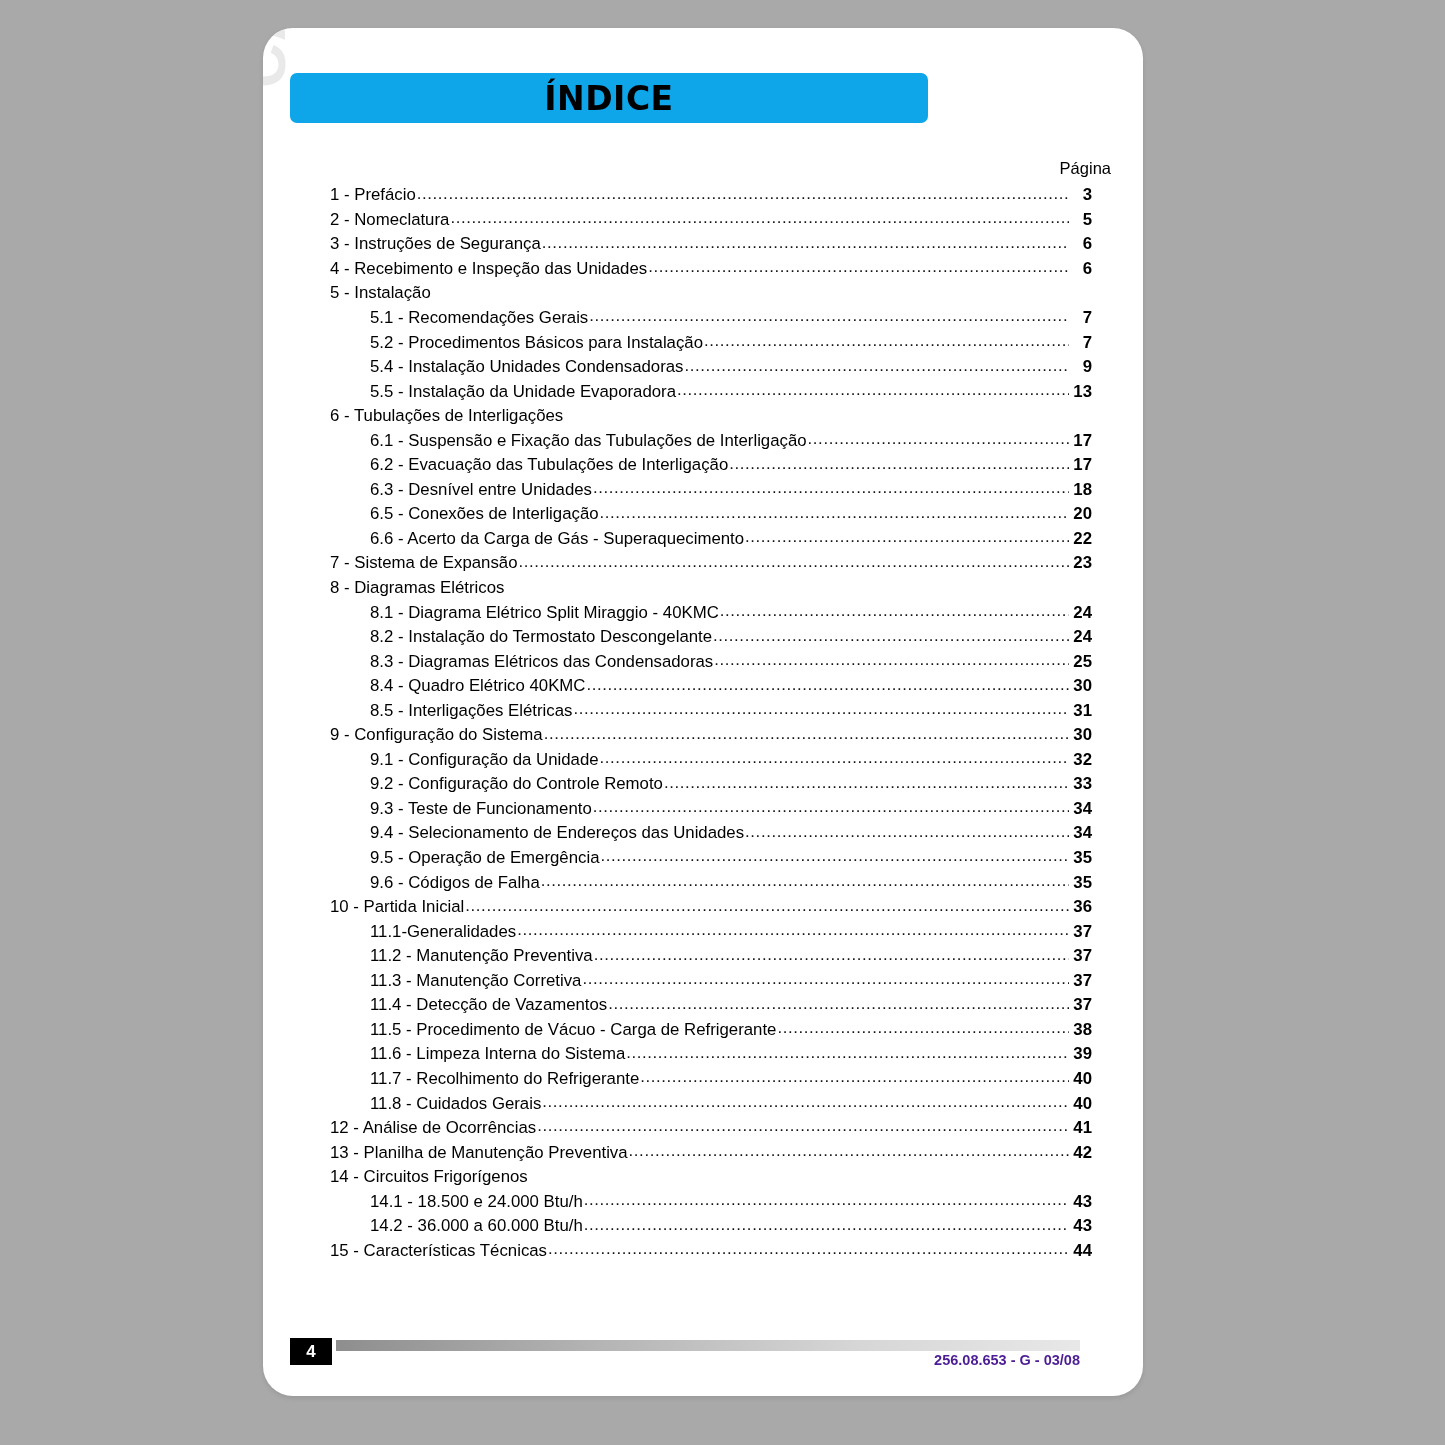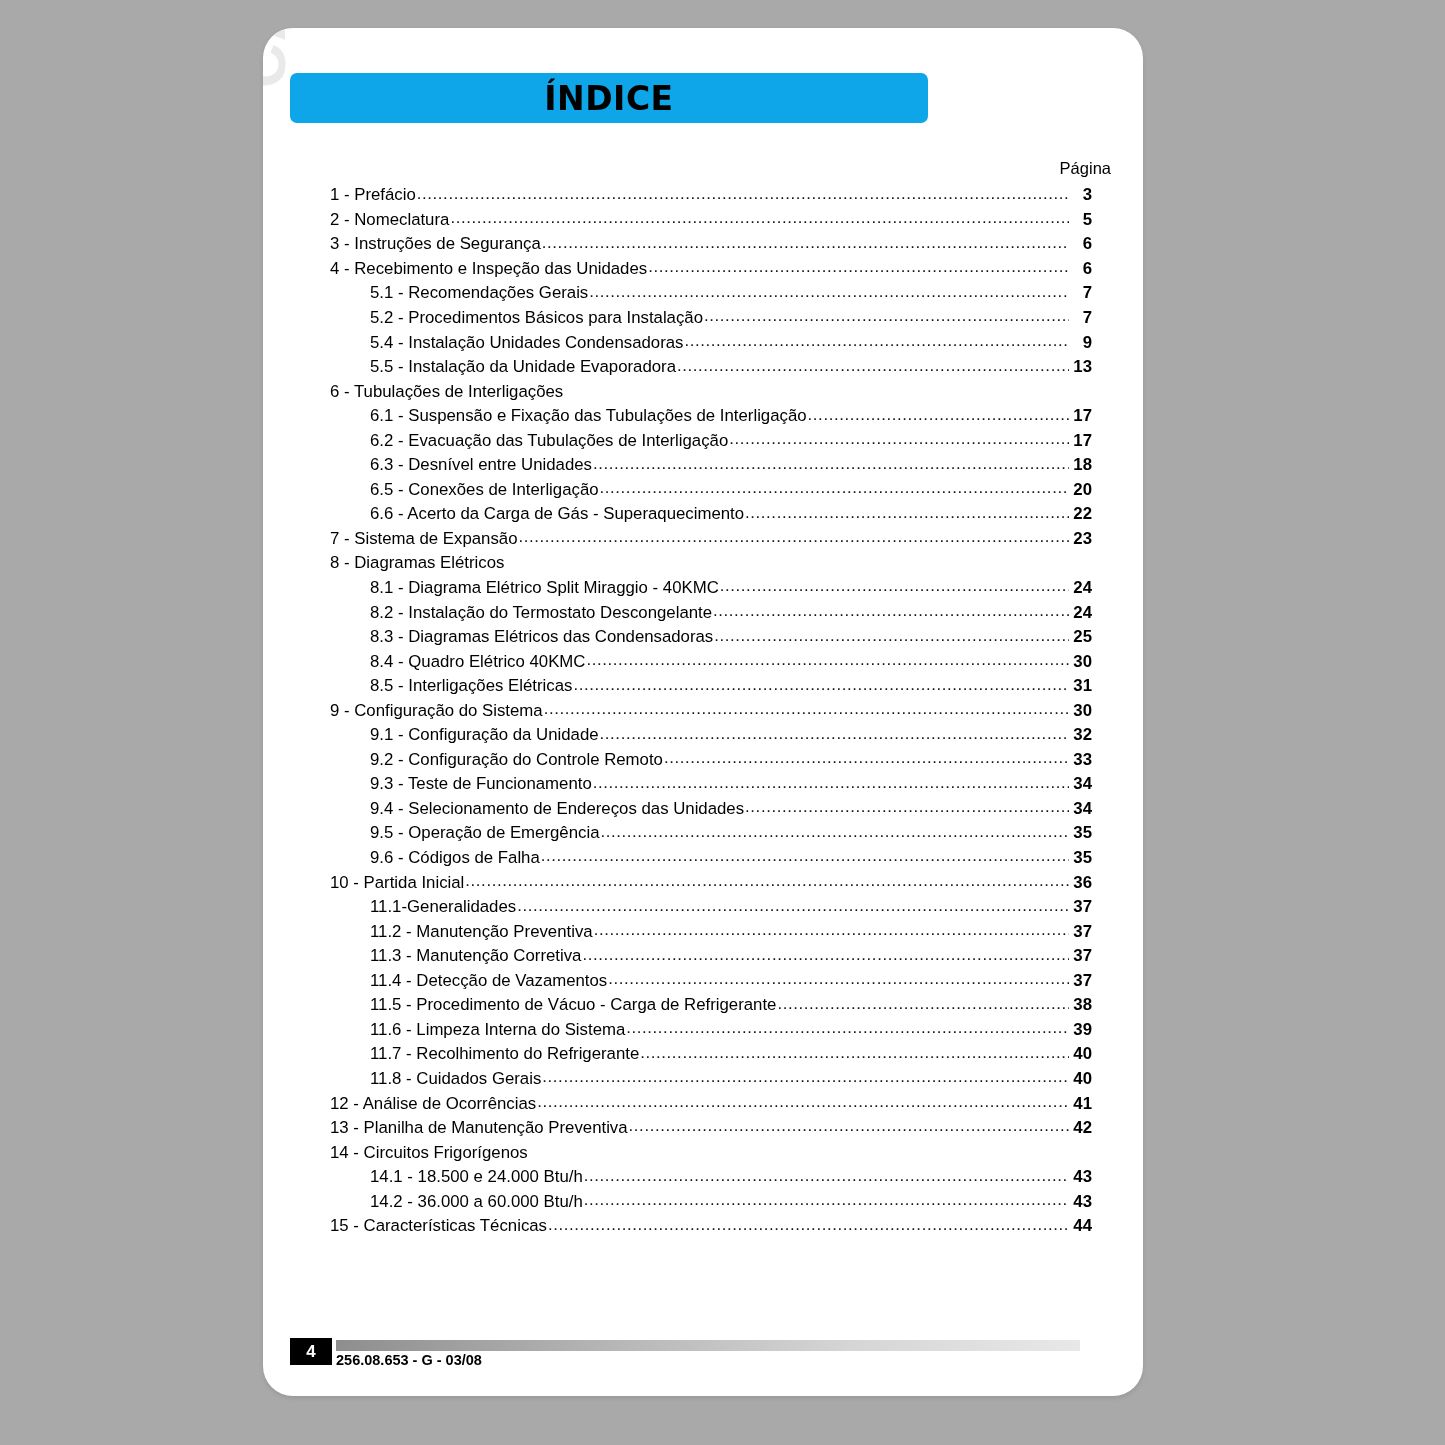--- a/index.html
+++ b/index.html
@@ -155,24 +155,24 @@
     font-weight: 700;
     display: flex;
     align-items: center;
     justify-content: center;
   }
   #doc-code {
     position: absolute;
     left: 46px;
     right: 0;
     top: 14px;
-    text-align: left;
+    text-align: right;
     font-size: 14.5px;
     font-weight: 700;
-    color: #000000;
+    color: #4c1d95;
   }
 </style>
 </head>
 <body>
 
 <div id="page-sheet">
 
   <div id="watermark">CARRIER</div>
 
   <div id="title-bar">
@@ -194,20 +194,25 @@
       </div>
       <div class="toc-row lvl1">
         <span class="toc-label">3 - Instruções de Segurança</span>
         <span class="toc-dots"></span>
         <span class="toc-page">6</span>
       </div>
       <div class="toc-row lvl1">
         <span class="toc-label">4 - Recebimento e Inspeção das Unidades</span>
         <span class="toc-dots"></span>
         <span class="toc-page">6</span>
+      </div>
+      <div class="toc-row lvl1 nodots">
+        <span class="toc-label">5 - Instalação</span>
+        <span class="toc-dots"></span>
+        <span class="toc-page"></span>
       </div>
       <div class="toc-row lvl2">
         <span class="toc-label">5.1 - Recomendações Gerais</span>
         <span class="toc-dots"></span>
         <span class="toc-page">7</span>
       </div>
       <div class="toc-row lvl2">
         <span class="toc-label">5.2 - Procedimentos Básicos para Instalação</span>
         <span class="toc-dots"></span>
         <span class="toc-page">7</span>

